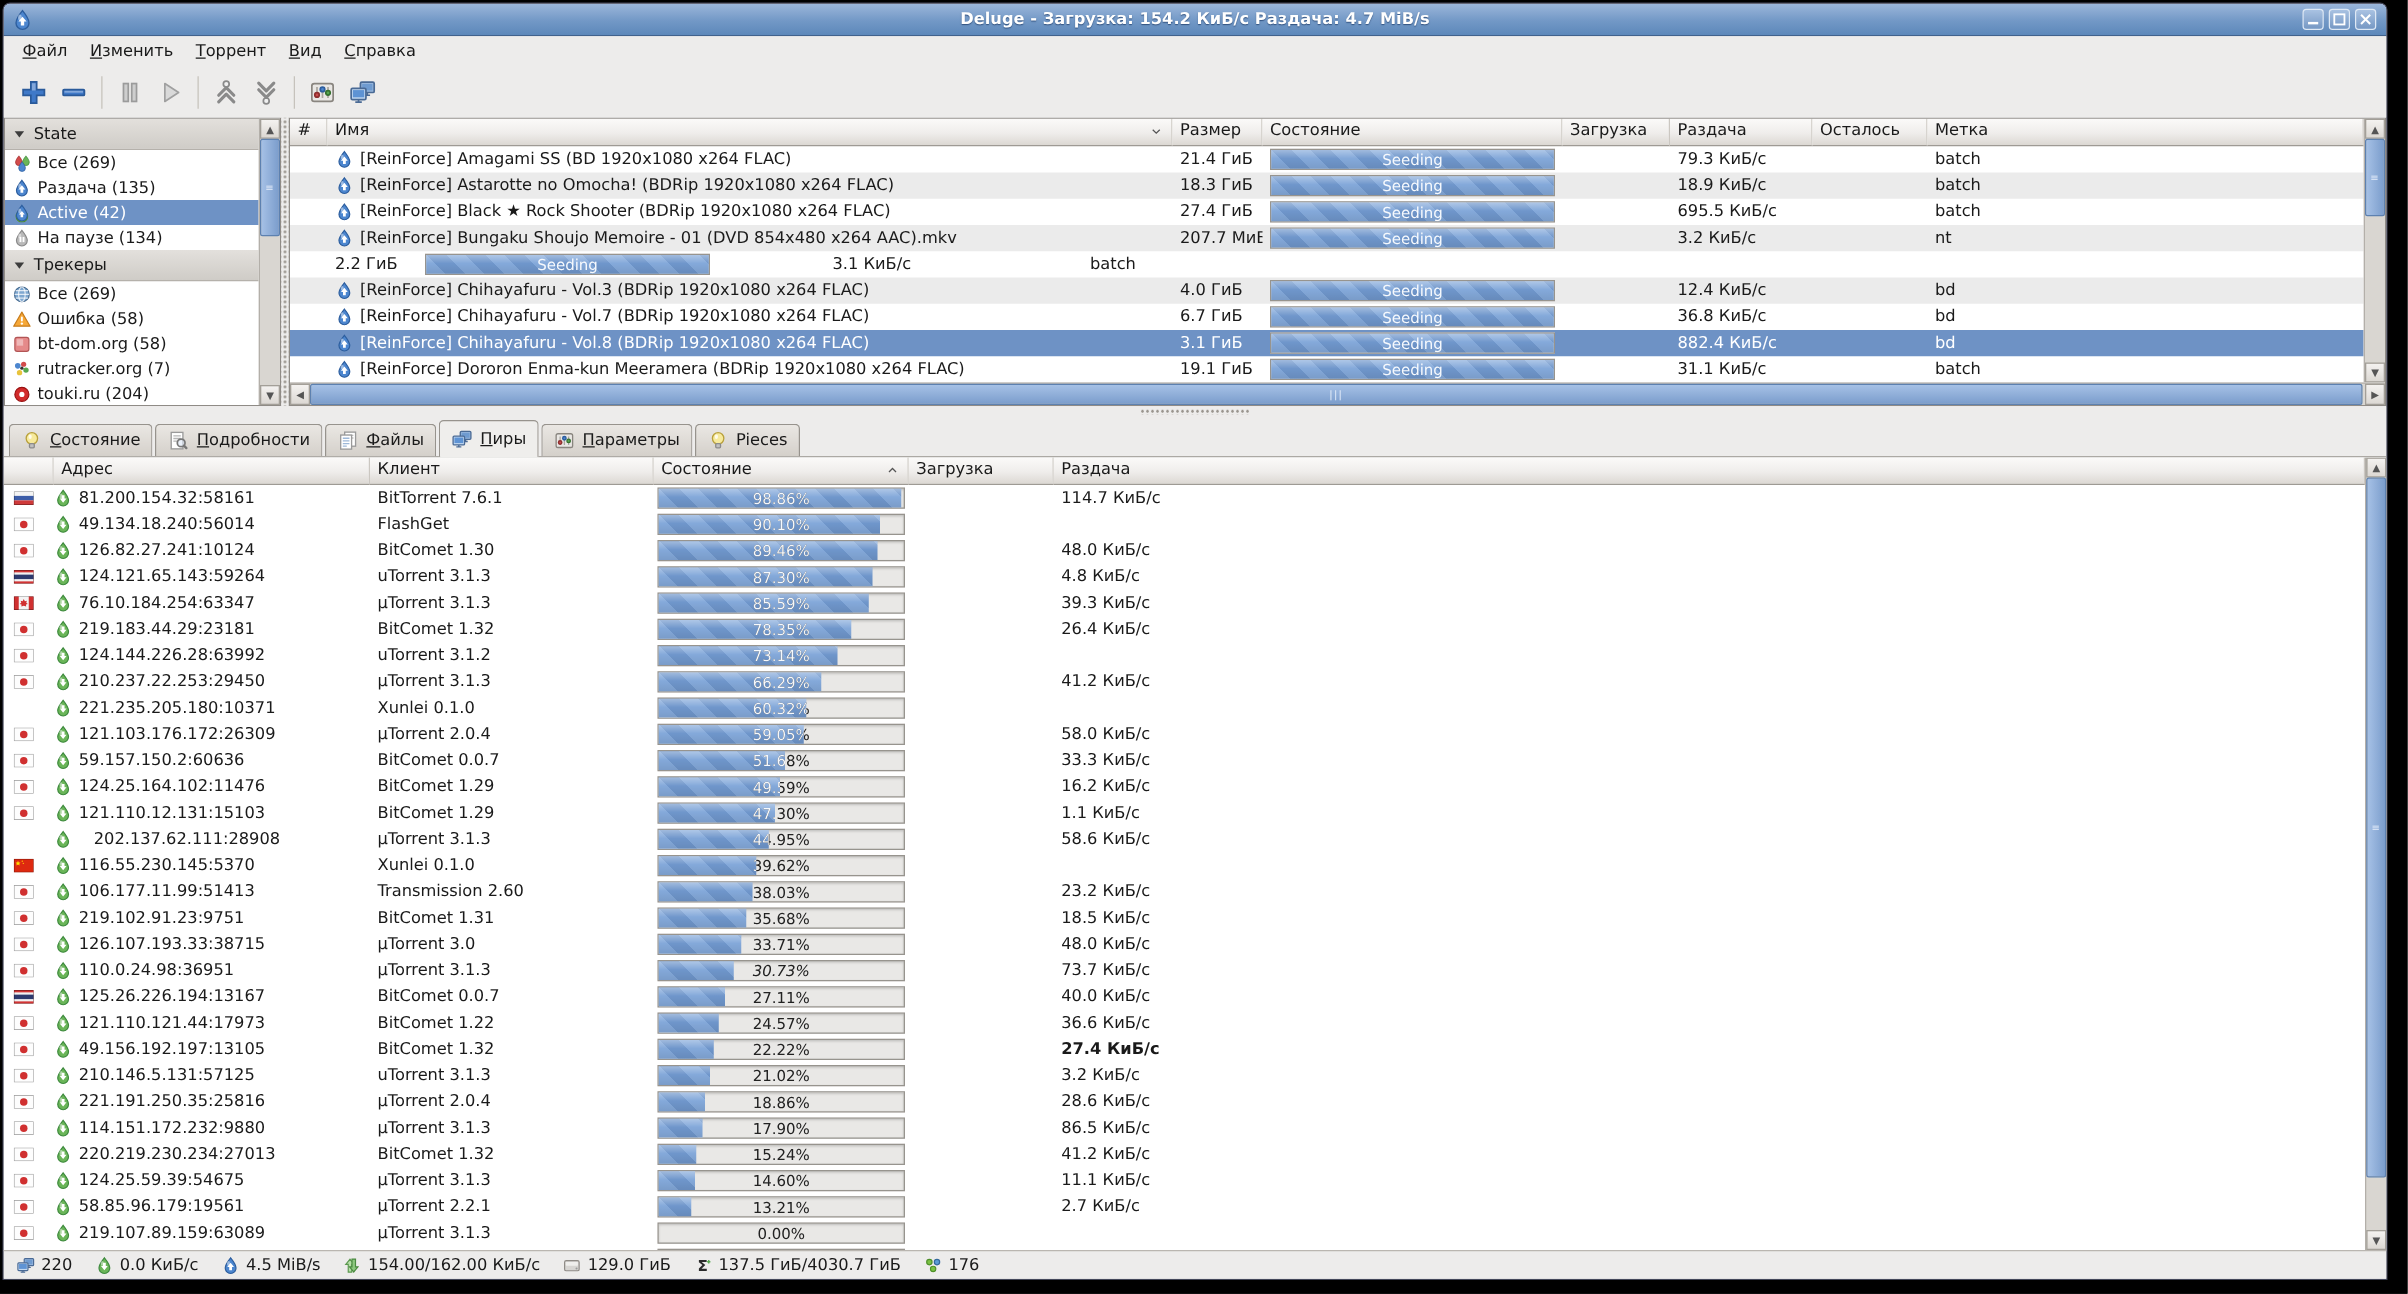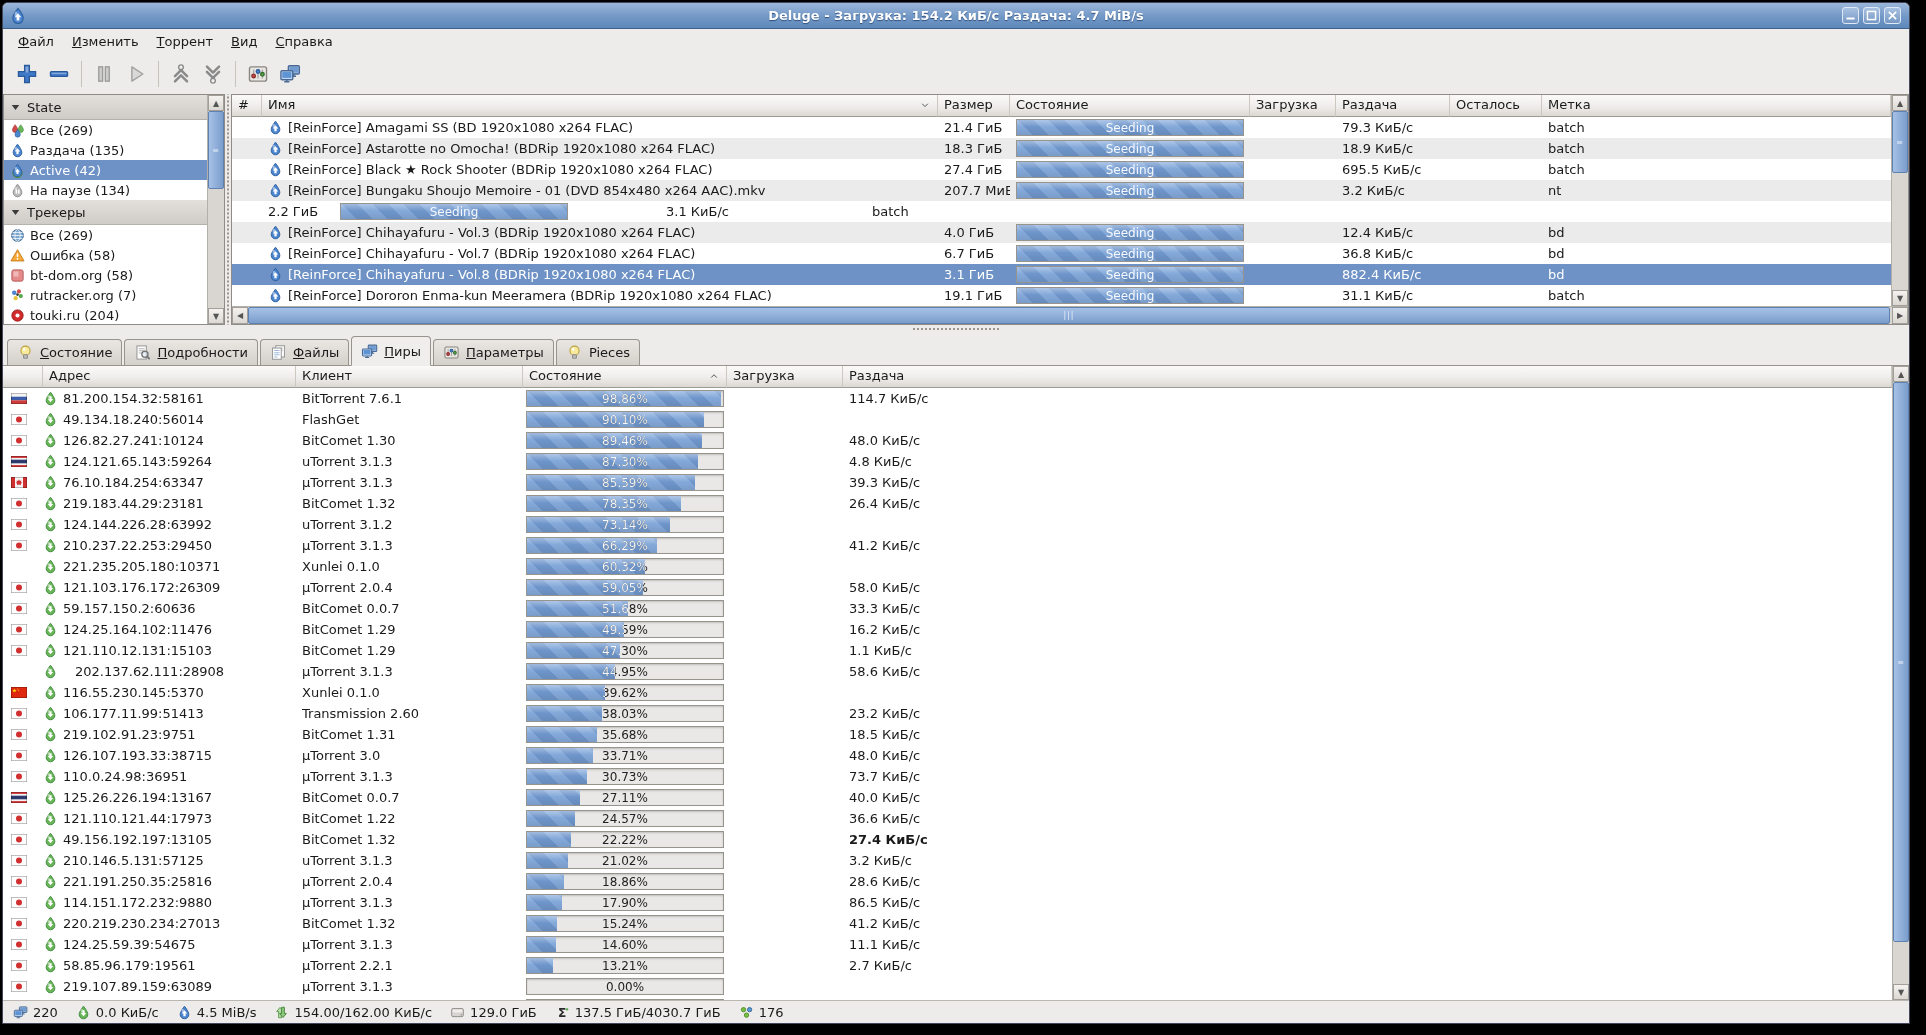--- a/index.html
+++ b/index.html
@@ -1277,21 +1277,21 @@
                 <svg width="15" height="15" viewBox="0 0 16 16" xmlns="http://www.w3.org/2000/svg">
                   <path d="M8 1.3C8 1.3 3.4 6.9 3.4 10.1a4.6 4.6 0 0 0 9.2 0C12.6 6.9 8 1.3 8 1.3Z" fill="#6ab558" stroke="#3e8a3e"></path>
                   <ellipse cx="6.2" cy="6.2" rx="1.3" ry="2.1" fill="rgba(255,255,255,.45)"></ellipse>
                   <path d="M8 11.9 5.1 8.4h1.7V5.6h2.4v2.8h1.7Z" fill="#fff"></path>
                 </svg>
               </span>
               <span>110.0.24.98:36951</span>
             </div>
             <div class="cell" style="width:227px;flex:0 0 227px;">µTorrent 3.1.3</div>
             <div class="cell" style="width:204px;flex:0 0 204px;padding:0 3px;">
-              <div class="pbar" style="width:239px;">
+              <div class="pbar" style="width:239px;font-style:italic;">
                 <div class="pfill" style="width:30.73%;"></div>
                 <div class="ptxt dark">30.73%</div>
                 <div class="ptxt lite" style="width:30.73%;">
                   <span style="width:196px;">30.73%</span>
                 </div>
               </div>
             </div>
             <div class="cell" style="width:116px;flex:0 0 116px;"></div>
             <div class="cell" style="flex:1;">73.7 КиБ/с</div>
           </div>

